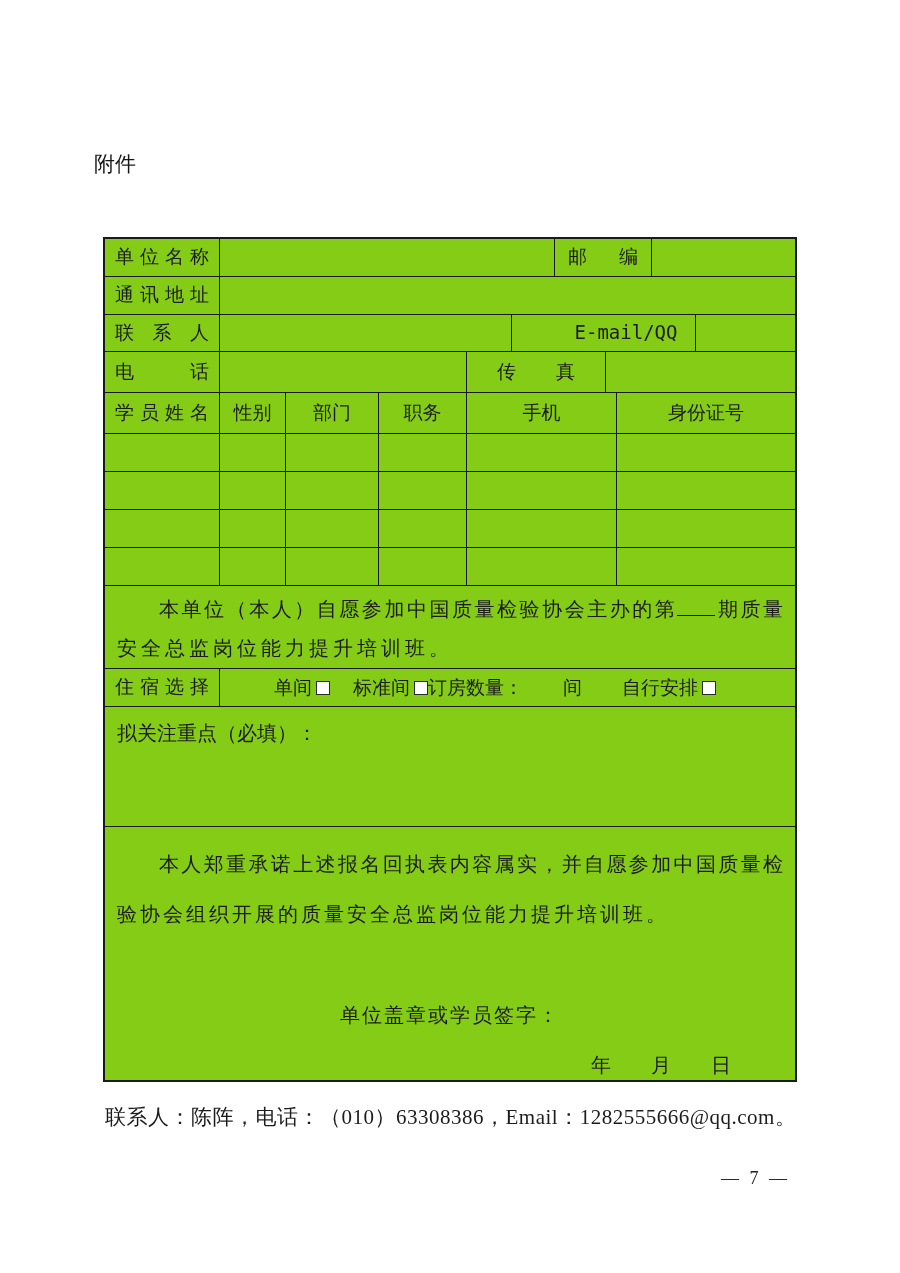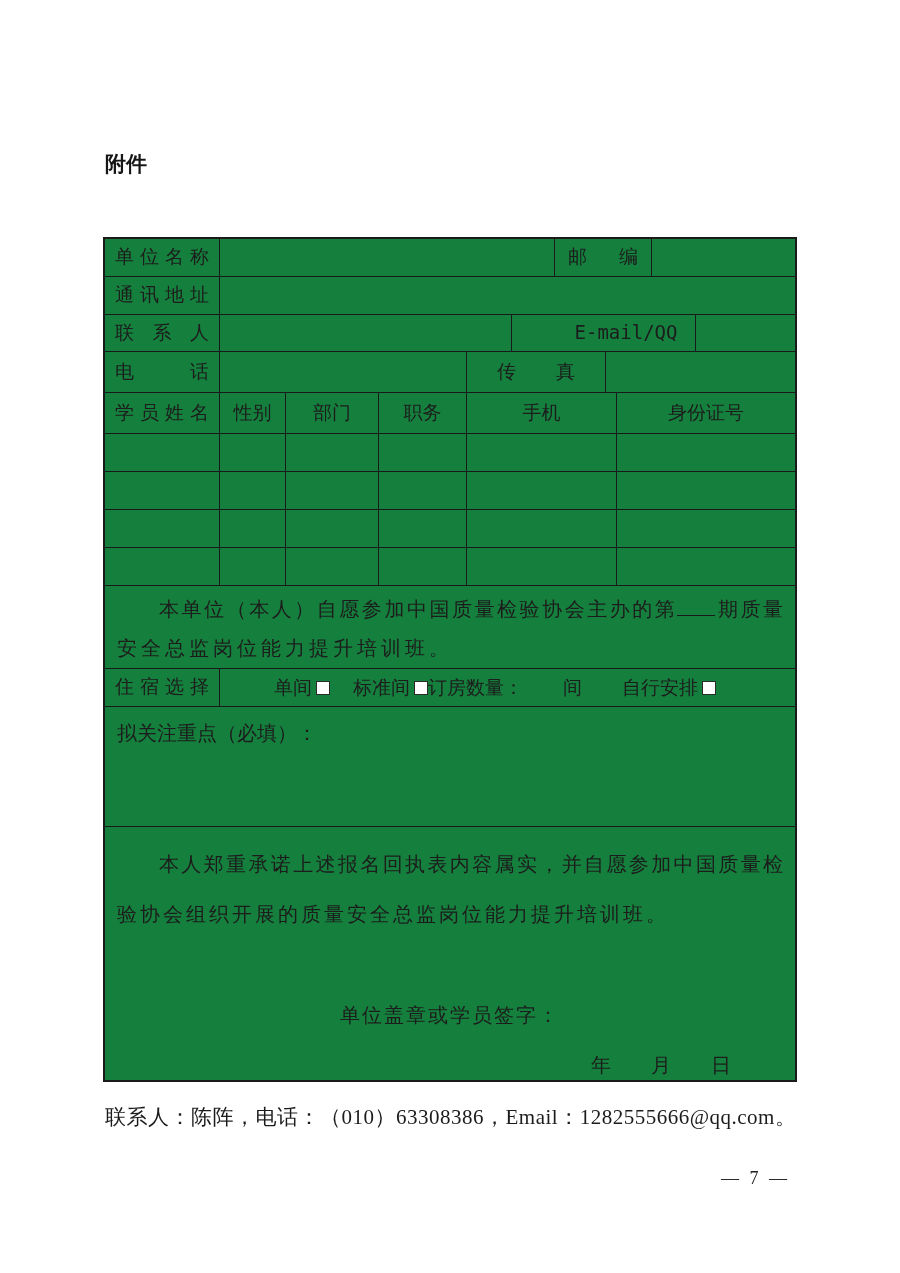--- a/index.html
+++ b/index.html
@@ -4,33 +4,33 @@
 <style>
   * { margin:0; padding:0; box-sizing:border-box; }
   html,body { background:#e8e8e8; }
   .page {
     position:relative; width:900px; height:1273px; margin:0 auto;
     background:#ffffff; color:#111;
     font-family:"Liberation Serif","DejaVu Serif",serif;
     overflow:hidden;
   }
   .attachment {
-    position:absolute; left:105px; top:150px;
+    position:absolute; left:94px; top:150px;
     font-family:"Liberation Sans","DejaVu Sans",sans-serif;
-    font-weight:bold; font-size:21px; color:#161616;
+    font-weight:normal; font-size:21px; color:#161616;
   }
   .doc-title {
     position:absolute; left:0; right:0; top:186px;
     text-align:center;
     font-family:"Liberation Sans","DejaVu Sans",sans-serif;
     font-weight:bold; font-size:26px; letter-spacing:1px; color:#0d0d0d;
   }
   .form-table {
     position:absolute; left:103px; top:237px; width:694px; height:845px;
-    border:2px solid #1a1a1a; background:#15803d;
+    border:2px solid #1a1a1a; background:#84cc16;
     font-size:19px; color:#1c1c1c;
   }
   .r { display:flex; border-bottom:1px solid #1a1a1a; width:100%; }
   .r.noline { border-bottom:none; }
   .c { border-right:1px solid #1a1a1a; height:100%; overflow:hidden; }
   .c.last { border-right:none; flex:1; }
   
   .jlab { padding:0 10px; text-align:justify; text-align-last:justify; }
   .center { text-align:center; }
   .mono { font-family:"DejaVu Sans Mono","Liberation Mono",monospace; font-size:19px; }

